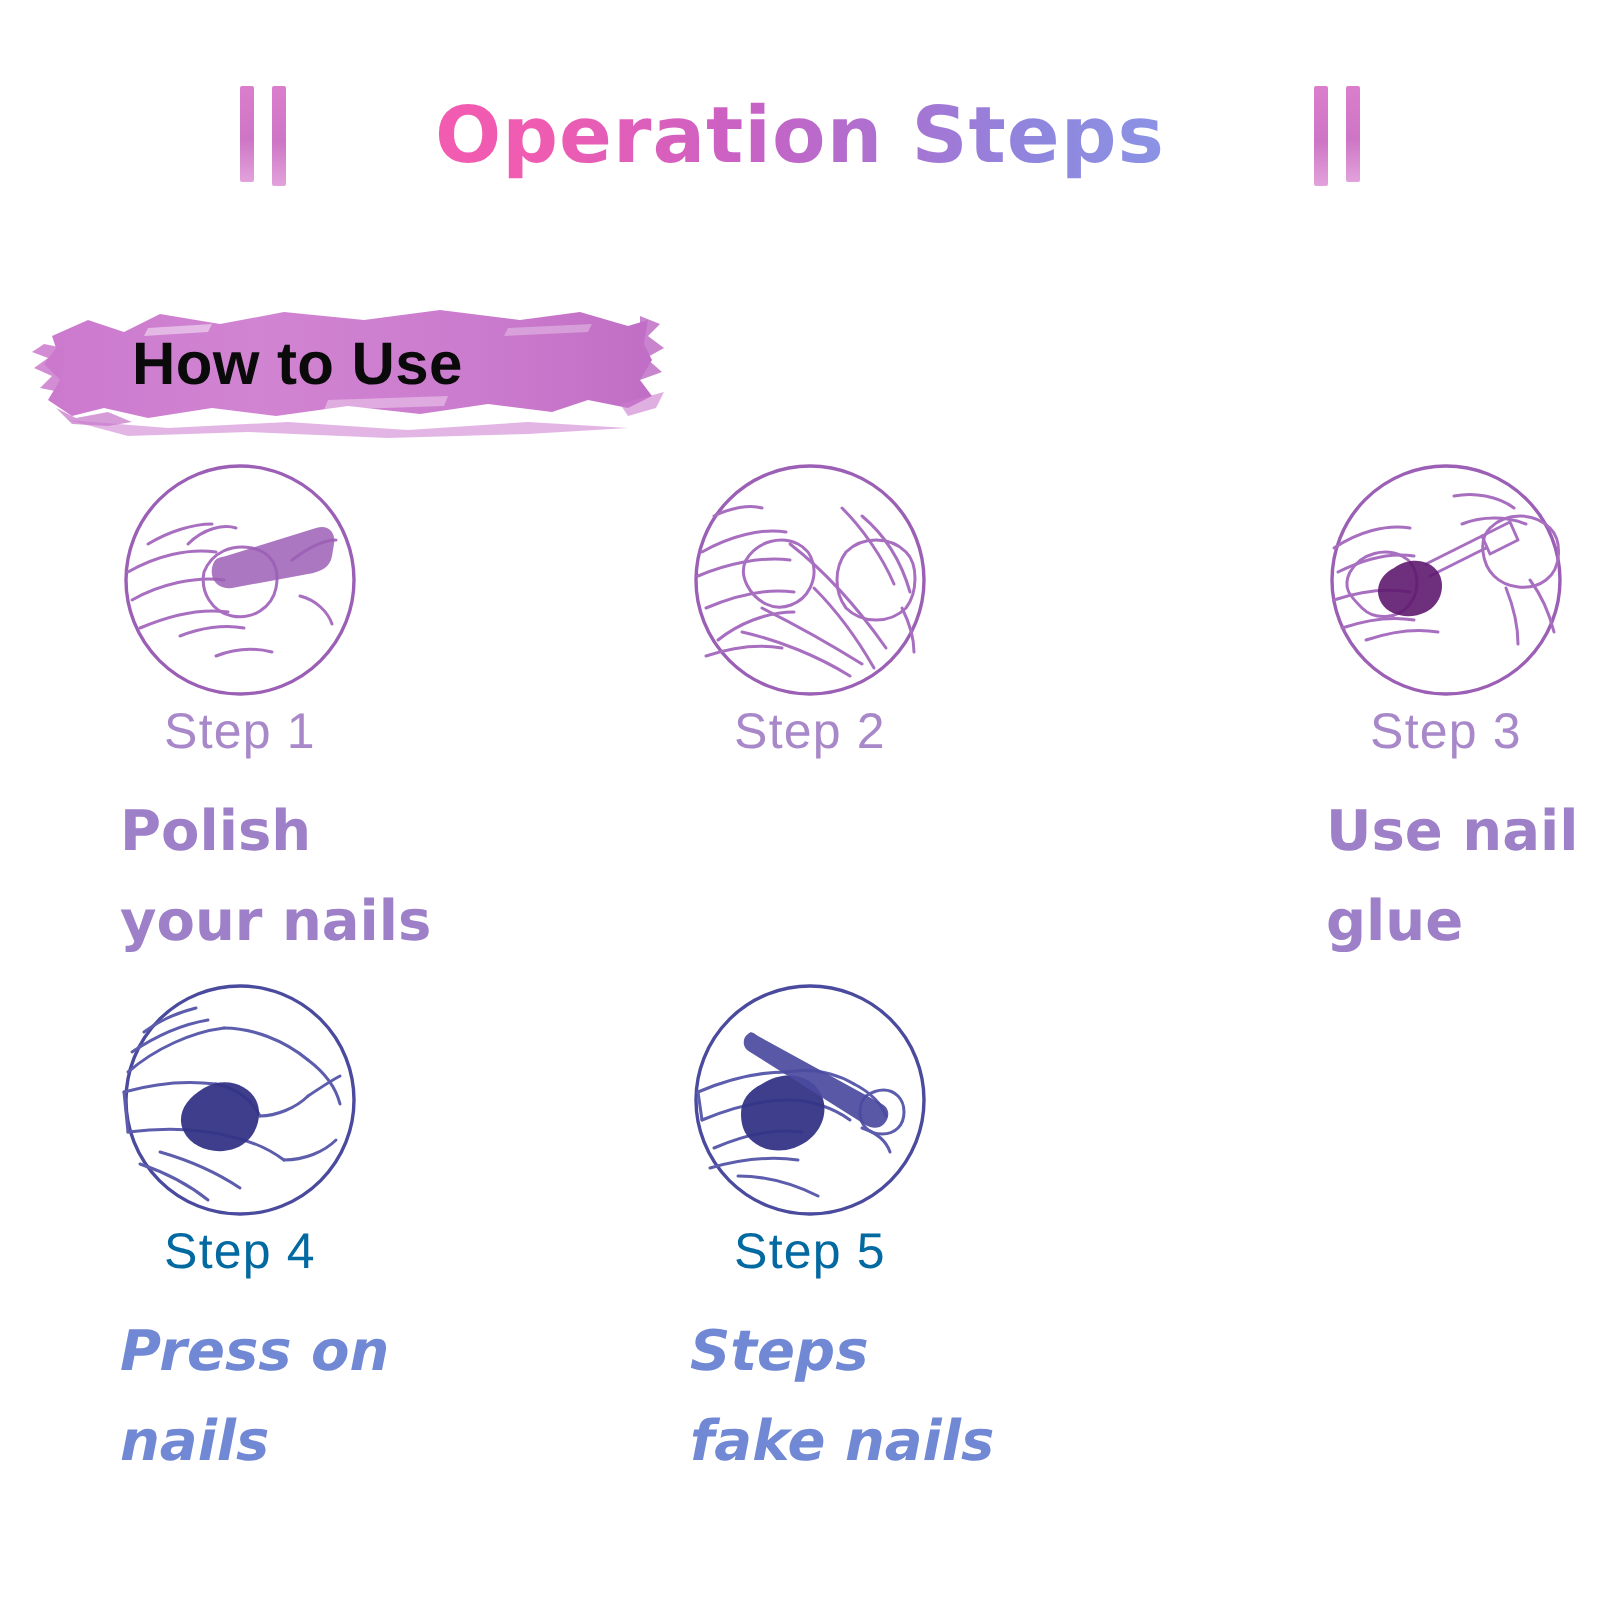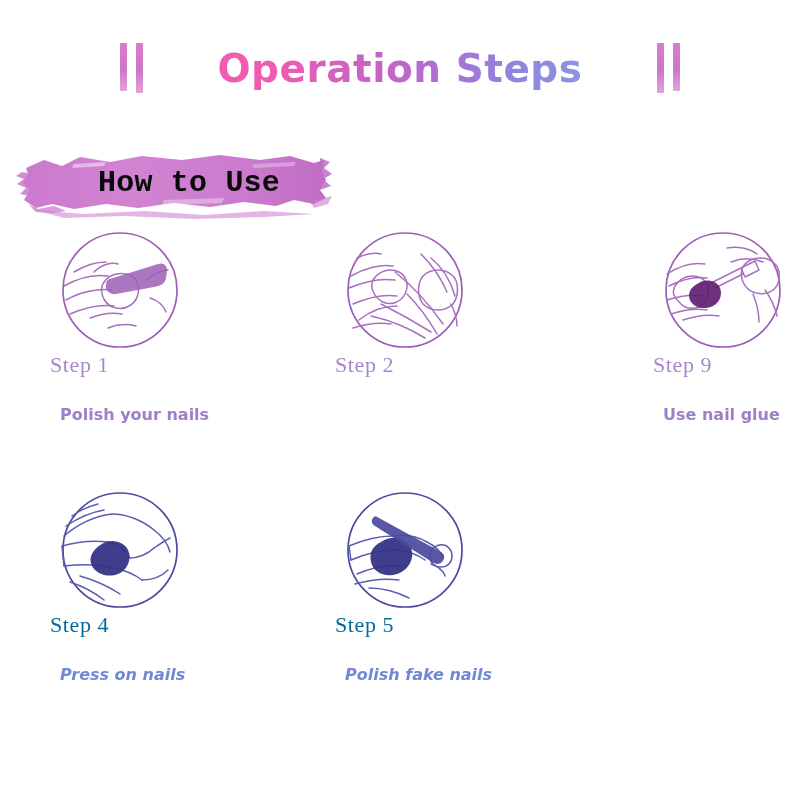--- a/index.html
+++ b/index.html
@@ -47,52 +47,52 @@
   
   #howto-banner {
     position:absolute;
     top:146px; left:14px;
     width:320px; height:80px;
   }
   #howto-banner svg { position:absolute; top:0; left:0; }
   #howto-label {
     position:absolute;
     left:52px; top:20px;
-    font-family:Liberation Mono, monospace;
+    font-family:Liberation Sans, sans-serif;
     font-size:30px;
     font-weight:bold;
     color:#0a0a0a;
     letter-spacing:.2px;
     white-space:nowrap;
-    margin-left:32px;
   }
 
   
   .step {
     position:absolute;
     width:250px;
   }
   .circle-wrap {
     position:relative;
     width:140px; height:130px;
   }
   .step-label {
-    font-family:Liberation Serif, serif;
-    font-size:22px;
+    font-family:Liberation Sans, sans-serif;
+    font-size:25px;
     font-weight:400;
     letter-spacing:.6px;
+    text-align:center;
     width:140px;
     margin-top:-6px;
   }
   .step-caption {
     font-family:"DejaVu Sans", sans-serif;
-    font-size:16px;
+    font-size:28px;
     font-weight:bold;
     line-height:1.62;
-    margin-top:24px;
+    margin-top:12px;
     margin-left:10px;
     max-width:160px;
   }
   .purple .step-label   { color:#a888c9; }
   .purple .step-caption { color:#9d80c8; }
   .blue   .step-label   { color:#0369a1; }
   .blue   .step-caption { color:#7189d4;font-style:italic; }
 </style>
 </head>
 <body>
@@ -207,21 +207,21 @@
           <path d="M92,36 C100,28 114,28 122,36 C128,42 128,56 120,62 C112,68 100,66 94,60 C88,54 86,42 92,36 Z"></path>
           <path d="M112,62 C118,70 122,80 124,88"></path>
           <path d="M100,66 C104,76 106,86 106,94"></path>
           <path d="M60,54 L88,40"></path>
           <path d="M62,60 L90,46"></path>
           <path d="M88,40 L102,33 L106,42 L92,49 Z"></path>
         </g>
         <path d="M44,56 C52,50 62,52 66,58 C70,64 68,74 60,78 C52,82 42,80 38,74 C34,68 36,60 44,56 Z" fill="#5e1a6e" opacity=".9"></path>
       </svg>
     </div>
-    <div class="step-label">Step 9</div>
+    <div class="step-label">Step 3</div>
     <div class="step-caption">Use nail glue</div>
   </div>
 
   <div class="step blue" style="left:50px; top:488px;">
     <div class="circle-wrap">
       <svg width="140" height="130" viewBox="0 0 140 130">
         <circle cx="70" cy="62" r="57" fill="none" stroke="#4a4a9e" stroke-width="1.7"></circle>
         <g fill="none" stroke="#5d5dae" stroke-width="1.5" stroke-linecap="round" stroke-linejoin="round">
           <path d="M14,48 C28,36 46,28 62,26"></path>
           <path d="M16,38 C28,30 42,24 54,22"></path>
@@ -261,16 +261,16 @@
           <path d="M92,54 C100,58 106,64 108,70"></path>
           <path d="M96,76 C102,78 108,82 110,88"></path>
           <path d="M98,60 C104,56 110,56 114,60 C118,64 118,72 114,76 C110,80 102,80 98,76 C94,72 94,64 98,60 Z"></path>
           <path d="M34,100 C48,100 62,104 74,110"></path>
         </g>
         <path d="M46,54 C58,46 72,50 76,60 C80,70 74,82 62,86 C50,90 38,84 36,74 C34,64 38,58 46,54 Z" fill="#343487" opacity=".95"></path>
         <path d="M44,30 L106,64 C110,66 110,71 107,74 C104,77 100,76 97,74 L40,38 C36,36 36,31 39,29 C41,27 42,29 44,30 Z" fill="#4a4a9e" opacity=".92"></path>
       </svg>
     </div>
     <div class="step-label">Step 5</div>
-    <div class="step-caption">Polish fake nails</div>
+    <div class="step-caption">Steps fake nails</div>
   </div>
 
 </div>
 
 </body></html>

